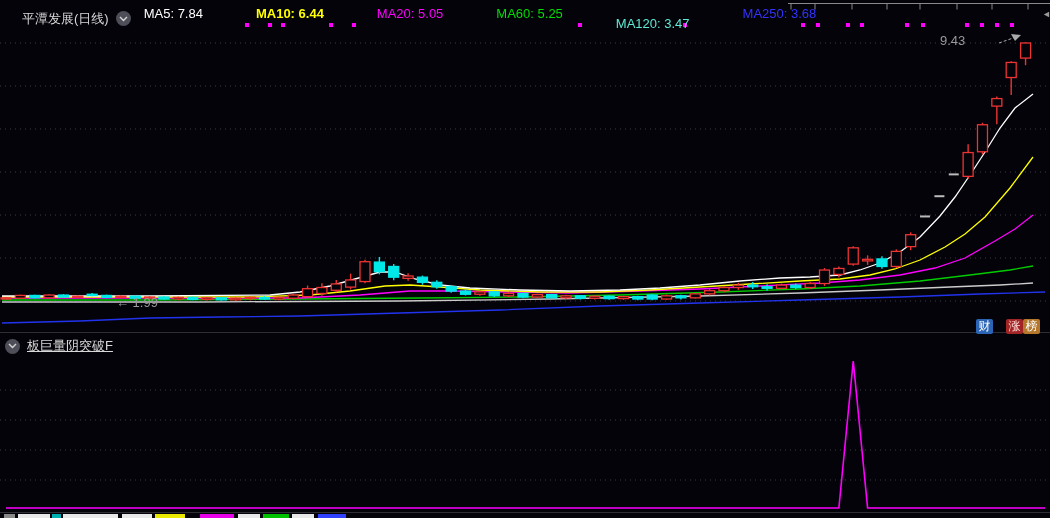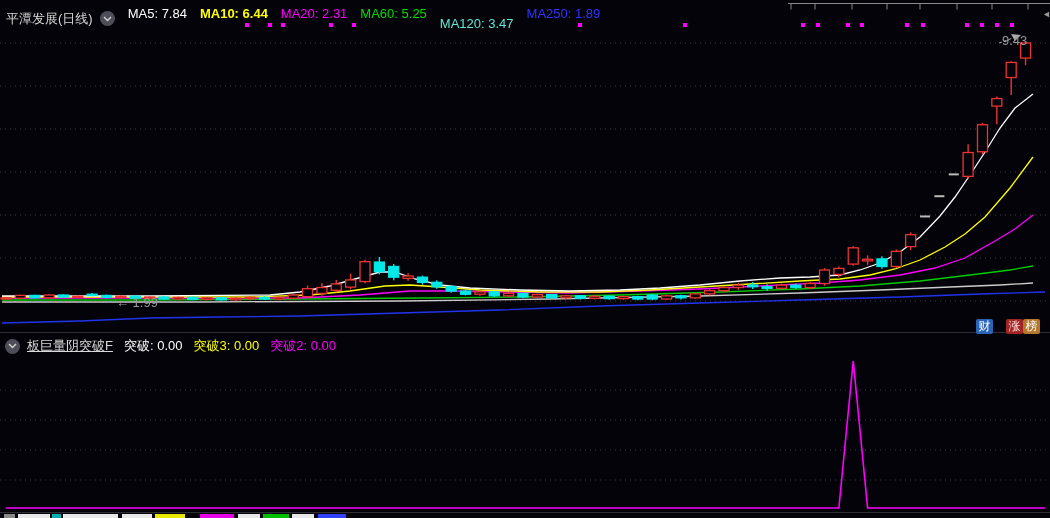--- a/index.html
+++ b/index.html
@@ -220,59 +220,54 @@
       <g>
         <line x1="999" y1="43" x2="1016" y2="37" stroke="#aaa" stroke-width="1" stroke-dasharray="3 2"></line>
         <polygon points="1021,35 1011,34 1015,41" fill="#aaa"></polygon>
       </g>
       <g>
         <polyline points="6,508 20.36,508 34.72,508 49.08,508 63.44,508 77.8,508 92.16,508 106.52,508 120.88,508 135.24,508 149.6,508 163.95999999999998,508 178.32,508 192.68,508 207.04,508 221.39999999999998,508 235.76,508 250.12,508 264.48,508 278.84,508 293.2,508 307.56,508 321.91999999999996,508 336.28,508 350.64,508 365,508 379.36,508 393.71999999999997,508 408.08,508 422.44,508 436.79999999999995,508 451.15999999999997,508 465.52,508 479.88,508 494.24,508 508.59999999999997,508 522.96,508 537.3199999999999,508 551.68,508 566.04,508 580.4,508 594.76,508 609.12,508 623.48,508 637.8399999999999,508 652.1999999999999,508 666.56,508 680.92,508 695.28,508 709.64,508 724,508 738.36,508 752.72,508 767.0799999999999,508 781.4399999999999,508 795.8,508 810.16,508 824.52,508 838.88,508 853.24,361 867.5999999999999,508 881.9599999999999,508 896.3199999999999,508 910.68,508 925.04,508 939.4,508 953.76,508 968.12,508 982.48,508 996.8399999999999,508 1011.1999999999999,508 1025.56,508 1045,508" fill="none" stroke="#ff00ff" stroke-width="1.6"></polyline>
       </g>
     </svg>
 
   
-  <div class="hdr" style="left:6px;top:6px;">
+  <div class="hdr" style="left:22px;top:6px;">
     <span class="t" style="margin-right:7px;">平潭发展(日线)</span>
     <span class="circle-icon">
       <svg width="9" height="6">
           <polyline points="1,1 4.5,4.5 8,1" fill="none" stroke="#d5d5d5" stroke-width="1.4"></polyline>
         </svg>
     </span>
-    <span id="ma-legend" style="display:inline-flex;">
+    <span id="ma-legend" style="display:inline-flex;gap:40px;">
         <span class="ma-item" style="color: rgb(255, 255, 255);">MA5: 7.84</span>
         <span class="ma-item" style="color: rgb(255, 255, 0); font-weight: bold;">MA10: 6.44</span>
-        <span class="ma-item" style="color: rgb(255, 0, 255);">MA20: 2.31</span>
+        <span class="ma-item" style="color: rgb(255, 0, 255);">MA20: 5.05</span>
         <span class="ma-item" style="color: rgb(0, 221, 0);">MA60: 5.25</span>
         <span class="ma-item" style="color: #5eead4; margin-top: 10px;">MA120: 3.47</span>
-        <span class="ma-item" style="color: rgb(51, 51, 255);">MA250: 1.89</span>
+        <span class="ma-item" style="color: rgb(51, 51, 255);">MA250: 3.68</span>
       </span>
   </div>
 
   
   <div class="marker" style="left:116px;top:295px;">← 1.99</div>
-  <div class="marker" style="left:1002px;top:33px;">9.43</div>
+  <div class="marker" style="left:940px;top:33px;">9.43</div>
 
   
   <span id="badges"><span class="badge" style="left: 976px; top: 319px; background: rgb(43, 100, 180); color: rgb(255, 255, 255);">财</span><span class="badge" style="left: 1006px; top: 319px; background: rgb(162, 37, 37); color: rgb(255, 218, 218);">涨</span><span class="badge" style="left: 1023px; top: 319px; background: rgb(181, 119, 43); color: rgb(255, 255, 255);">榜</span></span>
 
   <div class="sep" style="top:332px;"></div>
 
   
   <div class="hdr" style="left:5px;top:337px;">
     <span class="circle-icon">
       <svg width="9" height="6">
           <polyline points="1,1 4.5,4.5 8,1" fill="none" stroke="#d5d5d5" stroke-width="1.4"></polyline>
         </svg>
     </span>
     <span class="t" style="margin-left:7px;text-decoration:underline;">板巨量阴突破F</span>
-    <span id="sub-fields" style="display:inline-flex;">
-        <span class="fld" style="color: rgb(255, 255, 255);">突破: 0.00</span>
-        <span class="fld" style="color: rgb(255, 255, 0);">突破3: 0.00</span>
-        <span class="fld" style="color: rgb(255, 0, 255);">突破2: 0.00</span>
-      </span>
   </div>
 
   <div class="sep" style="top:512px;"></div>
 
   
   <div id="bottom-strip">
       <div class="strip-seg" style="left: 4px; top: 514px; width: 11px; background: rgb(138, 138, 138);"></div>
       <div class="strip-seg" style="left: 18px; top: 514px; width: 32px; background: rgb(232, 232, 232);"></div>
       <div class="strip-seg" style="left: 52px; top: 514px; width: 9px; background: rgb(0, 176, 176);"></div>
       <div class="strip-seg" style="left: 63px; top: 514px; width: 55px; background: rgb(232, 232, 232);"></div>

